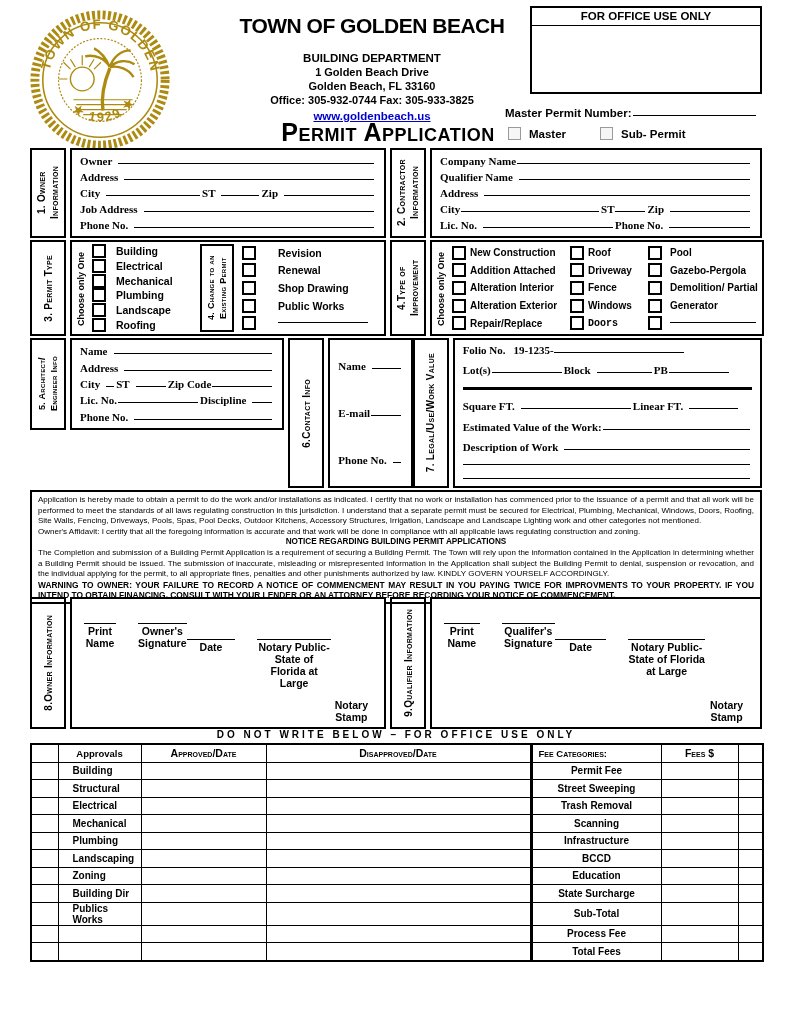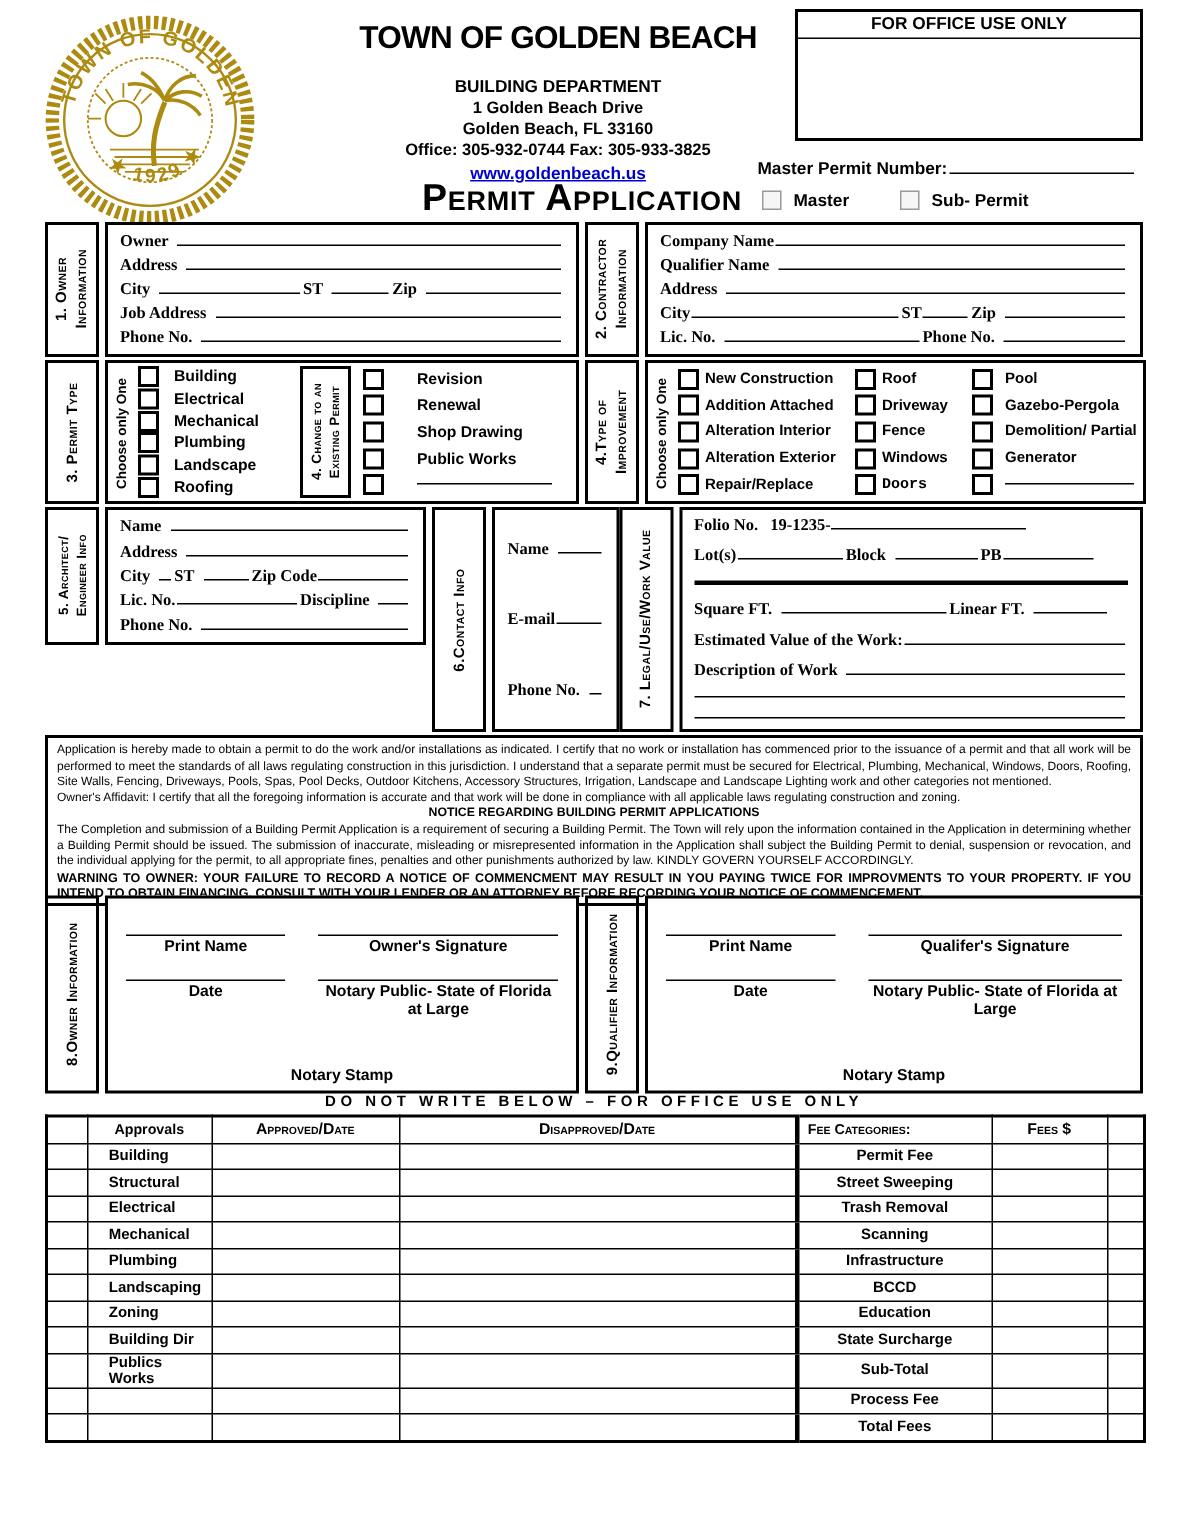--- a/index.html
+++ b/index.html
@@ -52,21 +52,21 @@
            text-align:center;flex:0 0 16px;align-self:center;height:92%;}
   
   .divider{border-top:3px solid #000;margin:2px 0;}
   
   #affidavit{top:490px;height:114px;flex-direction:column;border:2px solid #000;box-sizing:border-box;
              padding:3px 6px;justify-content:space-between;}
   #affidavit p{margin:0;font-size:8px;line-height:10.6px;text-align:justify;}
   #affidavit .notice{font-weight:bold;text-align:center;font-size:8.2px;}
   #affidavit .warn{font-weight:bold;font-size:8.4px;}
   
-  .sigbox{display:flex;flex-direction:column;padding:24px 12px 4px;box-sizing:border-box;}
+  .sigbox{display:flex;flex-direction:row;padding:24px 12px 4px;box-sizing:border-box;}
   .sigrow{display:flex;gap:22px;}
   .sigcol{border-top:1.8px solid #000;text-align:center;font-weight:bold;font-size:10.5px;padding-top:1px;}
   .sc1{flex:0.8;} .sc2{flex:1.2;}
   .sigrow+.sigrow{margin-top:16px;}
   .stamp{margin-top:auto;text-align:center;font-weight:bold;font-size:10.5px;}
   
   #dnw{top:729px;left:30px;width:732px;text-align:center;font-weight:bold;font-size:10px;letter-spacing:3px;}
   
   #office-table{top:743px;left:30px;border-collapse:collapse;table-layout:fixed;width:732px;border:2.5px solid #000;}
   #office-table td{border:1.5px solid #000;height:16.5px;padding:0;font-weight:bold;font-size:10px;overflow:hidden;}

